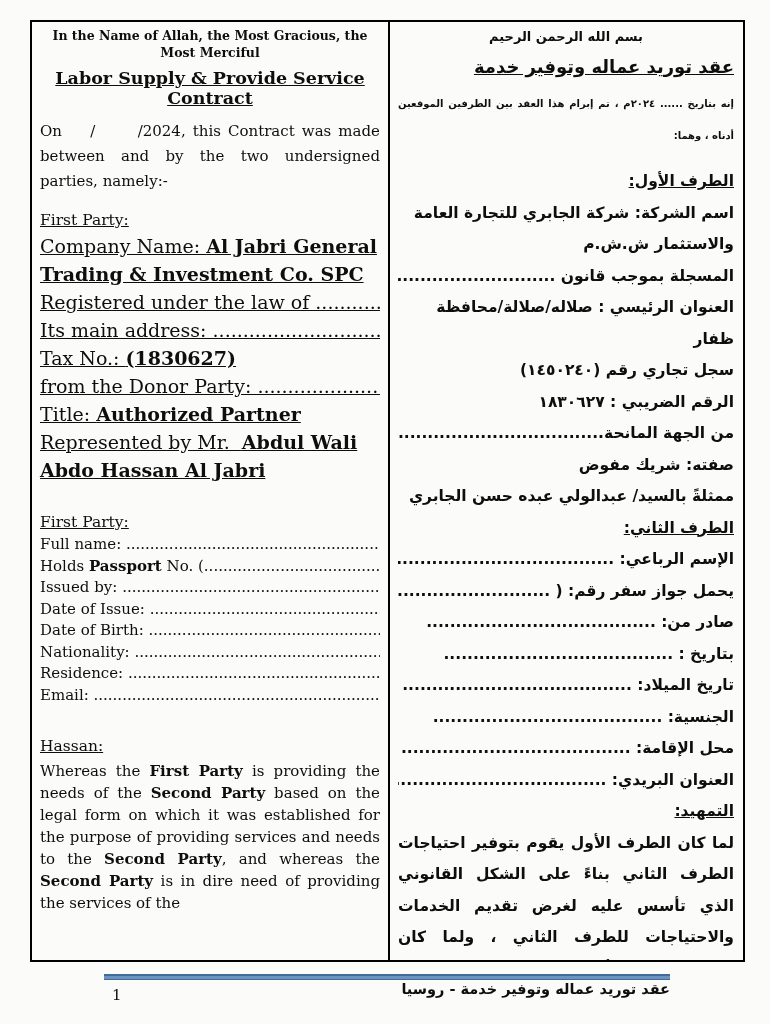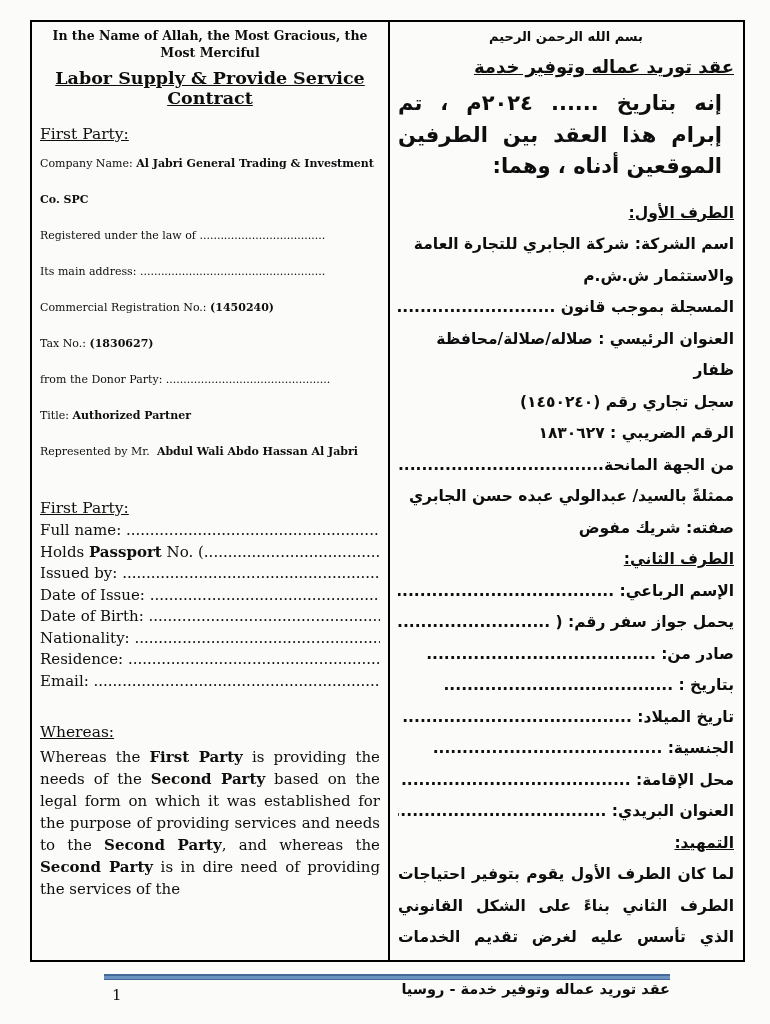--- a/index.html
+++ b/index.html
@@ -60,21 +60,21 @@
   }
   .en-heading{
     margin:15px 0 0 0;
     font-size:15.5px;
     font-weight:normal;
     line-height:23px;
     text-decoration:underline;
   }
   .en-heading.tight{margin-top:27px;}
   .en-heading.preface-h{margin-top:29px;}
-  .en-line{font-size:11px;line-height:36px;}
+  .en-line{font-size:19px;line-height:28px;text-decoration:underline;}
   .en-line-tight{font-size:15px;line-height:21.5px;}
   .field{white-space:nowrap;overflow:hidden;}
   .en-preface{
     margin:2px 0 0 0;
     text-align:justify;
     font-size:15px;
     line-height:22px;
   }
 
   
@@ -85,23 +85,23 @@
     line-height:18px;
   }
   .ar-title{
     margin:7px 0 0 0;
     text-align:right;
     font-size:18px;
     line-height:27px;
     text-decoration:underline;
   }
   .ar-intro{
-    margin:8px 12px 0 0;
-    text-align:justify;
-    font-size:21px;
+    margin:8px 0 0 0;
+    text-align:justify;
+    font-size:10px;
     line-height:31.5px;
   }
   .ar-heading{
     margin:15px 0 0 0;
     font-size:15.5px;
     line-height:31.5px;
     text-decoration:underline;
   }
   .ar-heading.flush{margin-top:0;}
   .ar-line{font-size:15.5px;line-height:31.5px;}
@@ -136,59 +136,59 @@
 </head>
 <body>
 
 <div class="page">
 
   <div class="doc-table">
 
     <div class="col col-en">
       <div class="en-bismillah">In the Name of Allah, the Most Gracious, the Most Merciful</div>
       <div class="en-title">Labor Supply &amp; Provide Service Contract</div>
+      <p class="en-intro">On&nbsp;&nbsp;&nbsp;&nbsp;/&nbsp;&nbsp;&nbsp;&nbsp;&nbsp;&nbsp;/2024, this Contract was made between and by the two undersigned parties, namely:-</p>
 
       <div class="en-heading">First Party:</div>
       <div class="en-line"><span>Company Name: </span><b>Al Jabri General Trading &amp; Investment Co. SPC</b></div>
       <div class="en-line field"><span>Registered under the law of ....................................</span></div>
       <div class="en-line field"><span>Its main address: .....................................................</span></div>
-      <div class="en-line"><span>Commercial Registration No.: </span><b>(1450240)</b></div>
       <div class="en-line"><span>Tax No.: </span><b>(1830627)</b></div>
       <div class="en-line field"><span>from the Donor Party: ...............................................</span></div>
       <div class="en-line"><span>Title: </span><b>Authorized Partner</b></div>
       <div class="en-line"><span>Represented by Mr.&nbsp; </span><b>Abdul Wali Abdo Hassan Al Jabri</b></div>
 
       <div class="en-heading tight">First Party:</div>
       <div class="en-line-tight field"><span>Full name: .........................................................</span></div>
       <div class="en-line-tight field"><span>Holds </span><b>Passport</b><span> No. (.............................................)</span></div>
       <div class="en-line-tight field"><span> Issued by: ...........................................................</span></div>
       <div class="en-line-tight field"><span>Date of Issue: .....................................................</span></div>
       <div class="en-line-tight field"><span>Date of Birth: .....................................................</span></div>
       <div class="en-line-tight field"><span>Nationality: ........................................................</span></div>
       <div class="en-line-tight field"><span>Residence: .........................................................</span></div>
       <div class="en-line-tight field"><span>Email: ................................................................</span></div>
 
-      <div class="en-heading preface-h">Whereas:</div>
+      <div class="en-heading preface-h">Hassan:</div>
       <p class="en-preface"><span>Whereas the </span><b>First Party</b><span> is providing the needs of the </span><b>Second Party</b><span> based on the legal form on which it was established for the purpose of providing services and needs to the </span><b>Second Party</b><span>, and whereas the </span><b>Second Party</b><span> is in dire need of providing the services of the </span></p>
     </div>
 
     <div class="col col-ar">
       <div class="ar-bismillah">بسم الله الرحمن الرحيم</div>
       <div class="ar-title">عقد توريد عماله وتوفير خدمة</div>
       <p class="ar-intro">إنه بتاريخ ...... ٢٠٢٤م ، تم إبرام هذا العقد بين الطرفين الموقعين أدناه ، وهما:</p>
 
       <div class="ar-heading">الطرف الأول:</div>
       <div class="ar-line">اسم الشركة:  شركة الجابري للتجارة العامة والاستثمار ش.ش.م</div>
       <div class="ar-line field">المسجلة بموجب قانون ....................................</div>
       <div class="ar-line">العنوان الرئيسي : صلاله/صلالة/محافظة ظفار</div>
       <div class="ar-line">سجل تجاري رقم (١٤٥٠٢٤٠)</div>
       <div class="ar-line">الرقم الضريبي : ١٨٣٠٦٢٧</div>
       <div class="ar-line field">من الجهة المانحة.......................................</div>
+      <div class="ar-line">صفته: شريك مفوض</div>
       <div class="ar-line">ممثلةً بالسيد/ عبدالولي عبده حسن الجابري</div>
-      <div class="ar-line">صفته: شريك مفوض</div>
 
       <div class="ar-heading flush">الطرف الثاني:</div>
       <div class="ar-line field">الإسم الرباعي: .......................................</div>
       <div class="ar-line field">يحمل جواز سفر رقم: ( .............................)</div>
       <div class="ar-line field">صادر من: .......................................</div>
       <div class="ar-line field">بتاريخ : .......................................</div>
       <div class="ar-line field">تاريخ الميلاد: .......................................</div>
       <div class="ar-line field">الجنسية: .......................................</div>
       <div class="ar-line field">محل الإقامة: .......................................</div>
       <div class="ar-line field">العنوان البريدي: .......................................</div>

